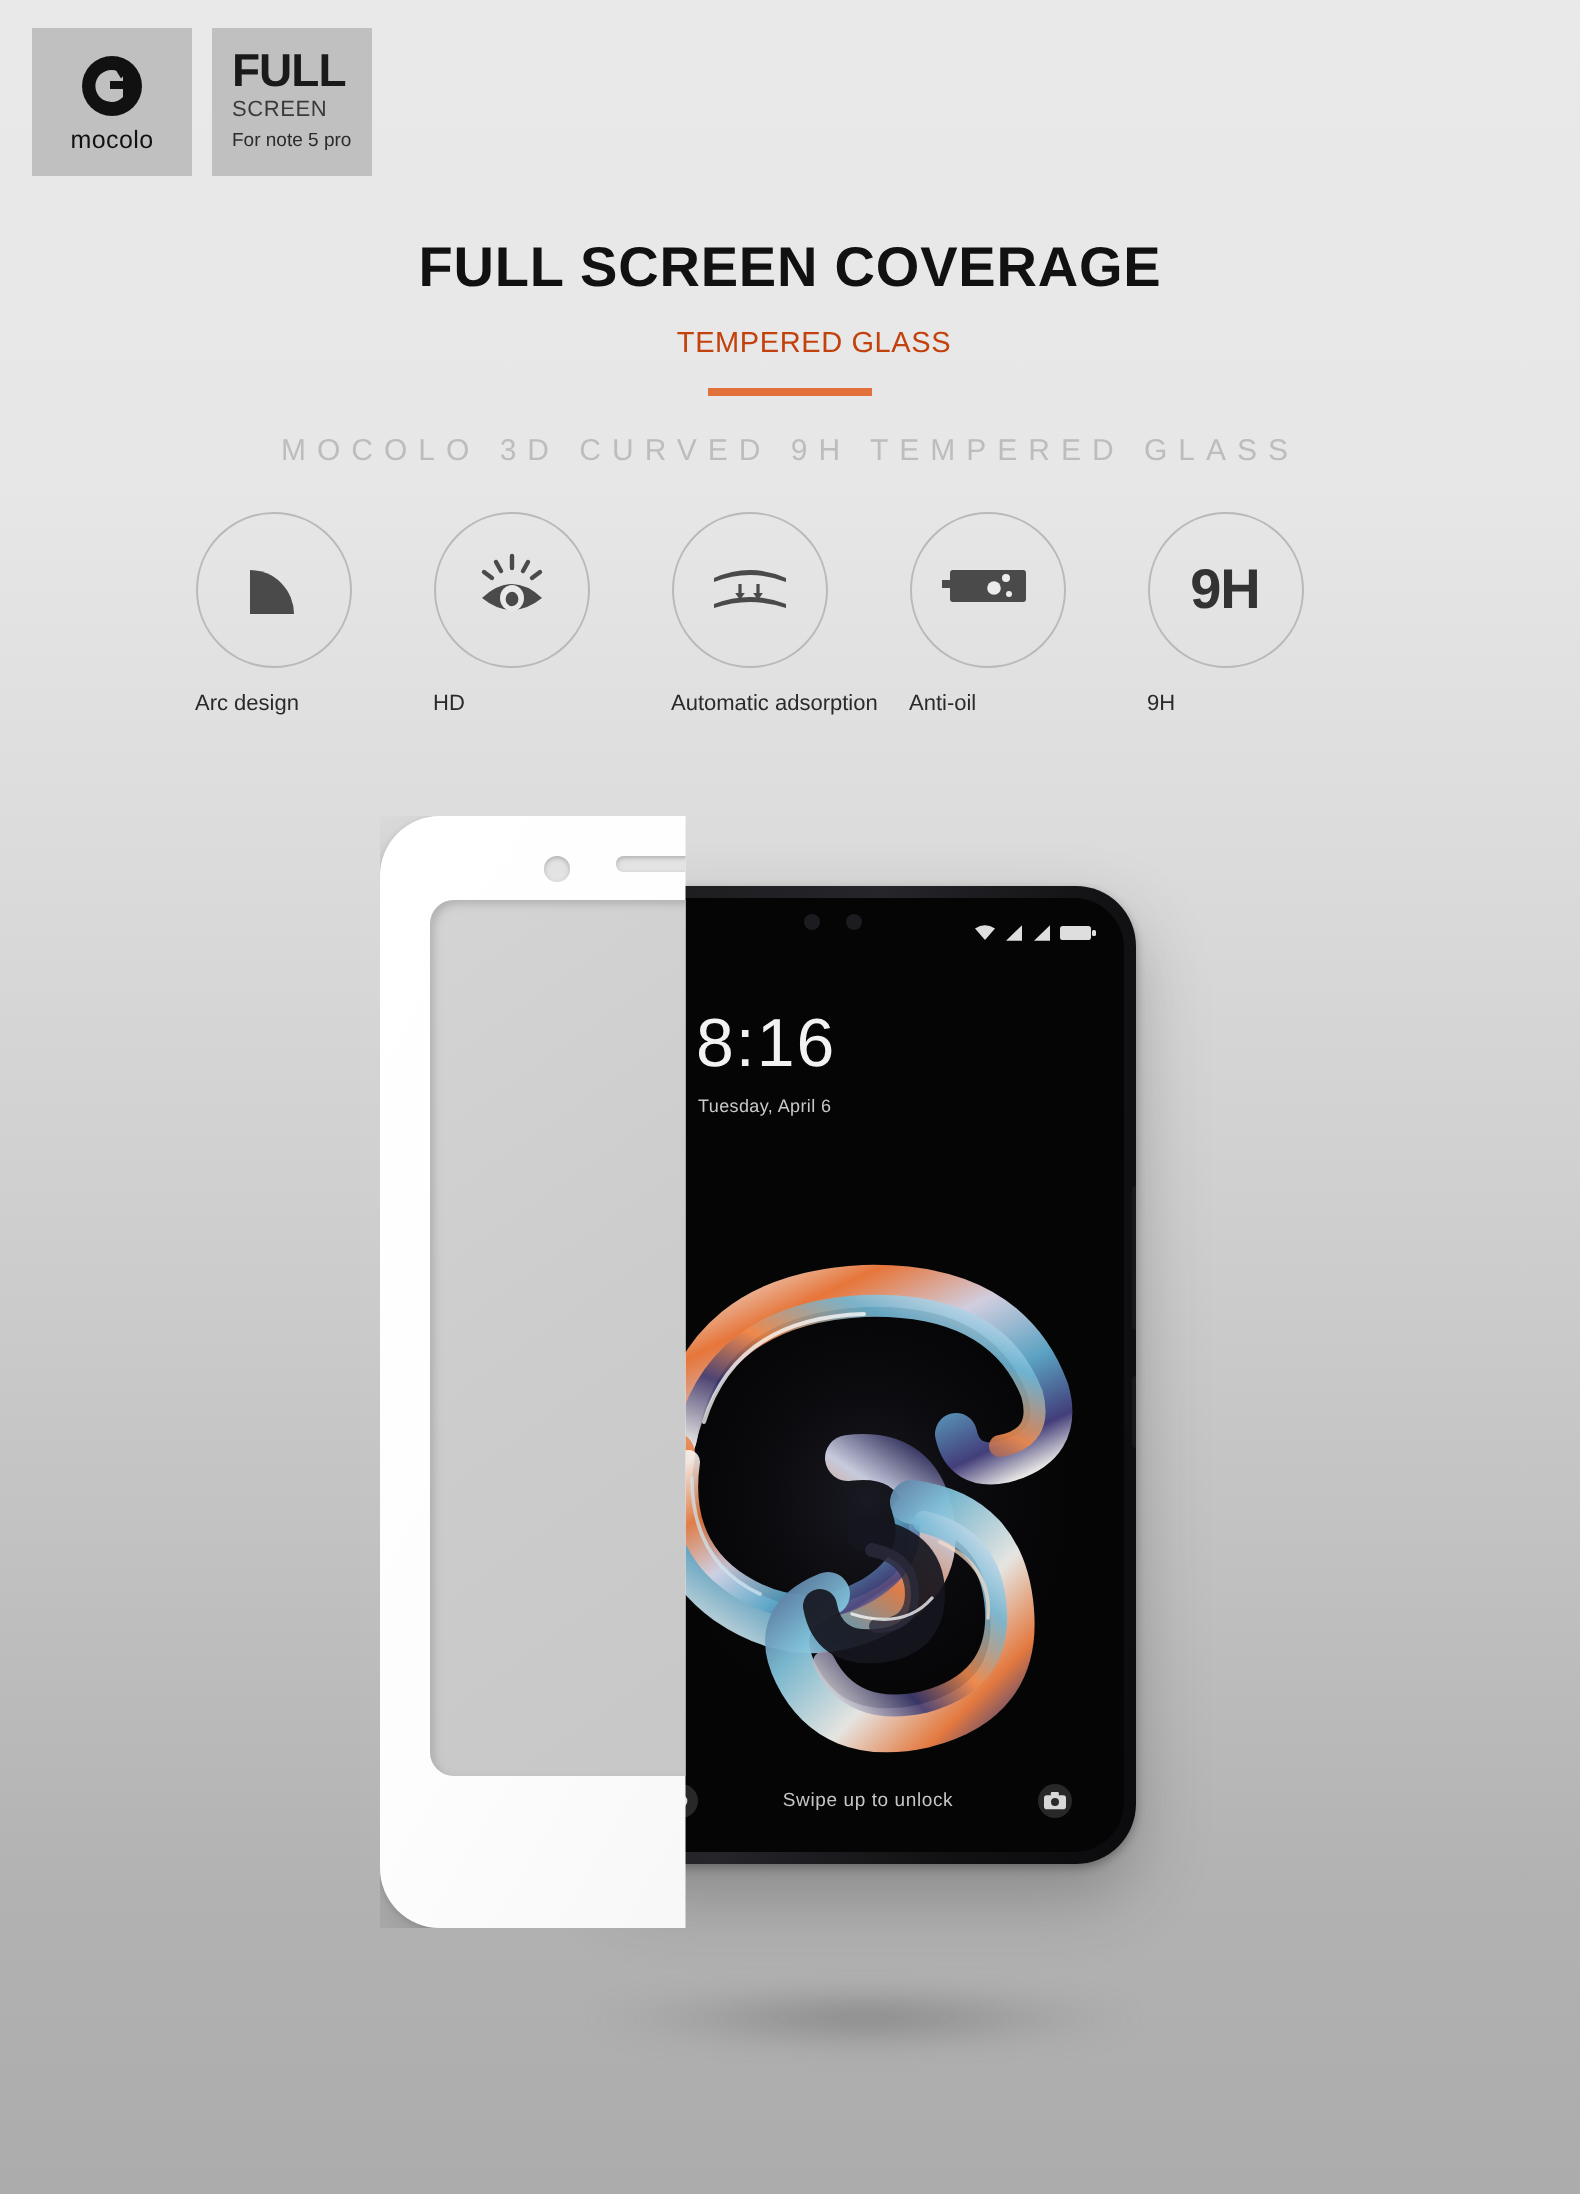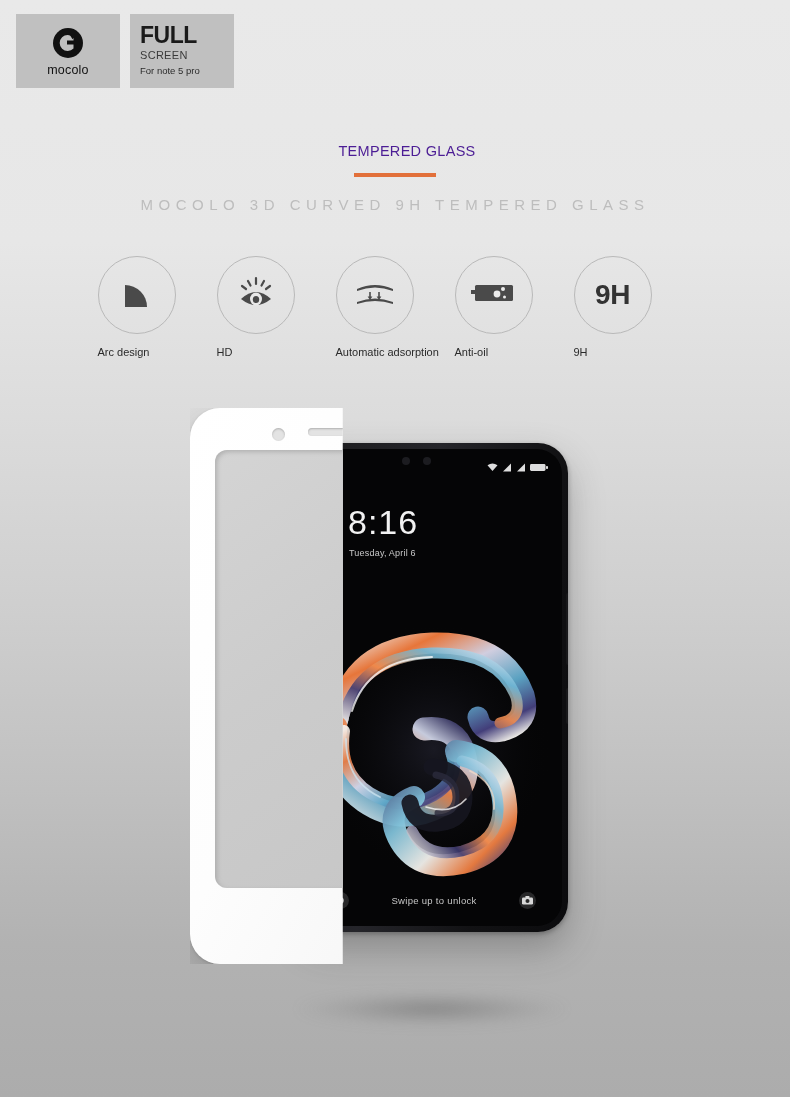--- a/index.html
+++ b/index.html
@@ -5,35 +5,35 @@
   * { margin:0; padding:0; box-sizing:border-box; }
   html,body { width:790px; height:1097px; }
   body {
     font-family:"Liberation Sans", sans-serif;
     background:linear-gradient(180deg,#e9e9e9 0%,#e7e7e7 22%,#dcdcdc 38%,#cfcfcf 55%,#c0c0c0 72%,#b2b2b2 86%,#acacac 100%);
     position:relative; overflow:hidden;
   }
 
   
   .badges { position:absolute; top:14px; left:16px; display:flex; gap:10px; }
-  .badge { width:104px; height:74px; background:#c0c0c0; display:flex;
+  .badge { width:80px; height:74px; background:#c0c0c0; display:flex;
            flex-direction:column; align-items:center; justify-content:center; }
   .badge-logo { gap:0; }
   .logo-mark { width:36px; height:36px; position:relative; }
   .logo-mark svg { display:block; }
   .logo-word { font-size:12.5px; color:#111; letter-spacing:.2px; margin-top:2px; }
   .badge-full { align-items:flex-start; padding-left:10px; justify-content:center; }
   .fs-full { font-size:23px; font-weight:bold; color:#1a1a1a; line-height:1; letter-spacing:-.5px; }
   .fs-screen { font-size:11px; color:#3a3a3a; line-height:1.5; letter-spacing:.3px; }
   .fs-for { font-size:9.5px; color:#2b2b2b; line-height:1.5; }
 
   
   .heading-wrap { position:absolute; top:118px; left:0; width:100%; text-align:center; }
   .h-main { font-size:28px; font-weight:bold; color:#111; letter-spacing:.4px; }
-  .h-sub { font-size:14.5px; color:#4c1d95; margin-top:25px; letter-spacing:.3px;padding-left:24px; }
+  .h-sub { font-size:14.5px; color:#c2410c; margin-top:14px; letter-spacing:.3px;padding-left:24px; }
   .accent { width:82px; height:4px; background:#e2703a; margin:14px auto 0; }
   .h-track { margin-top:19px; font-size:15px; color:#bdbdbd; letter-spacing:5.5px; }
 
   
   .features { position:absolute; top:256px; left:0; width:100%;
               display:flex; justify-content:center; align-items:flex-start; gap:0; }
   .feature { width:119px; display:flex; flex-direction:column; }
   .fcircle { width:78px; height:78px; border:1px solid #b9b9b9; border-radius:50%;
              display:flex; align-items:center; justify-content:center; }
   .flabel { margin-top:12px; font-size:11px; color:#2a2a2a; white-space:nowrap; }
@@ -105,20 +105,21 @@
   </div>
 
   <div class="badge badge-full">
     <span class="fs-full">FULL</span>
     <span class="fs-screen">SCREEN</span>
     <span class="fs-for">For  note 5 pro</span>
   </div>
 </div>
 
 <div class="heading-wrap">
+  <div class="h-main">FULL SCREEN COVERAGE</div>
   <div class="h-sub">TEMPERED GLASS</div>
   <div class="accent"></div>
   <div class="h-track">MOCOLO 3D CURVED 9H TEMPERED GLASS</div>
 </div>
 
 <div class="features">
 
   <div class="feature">
     <div class="fcircle">
       <span>

